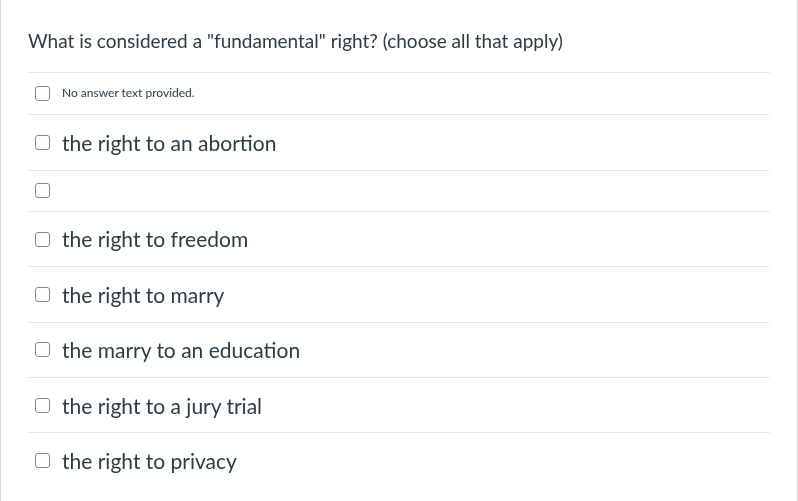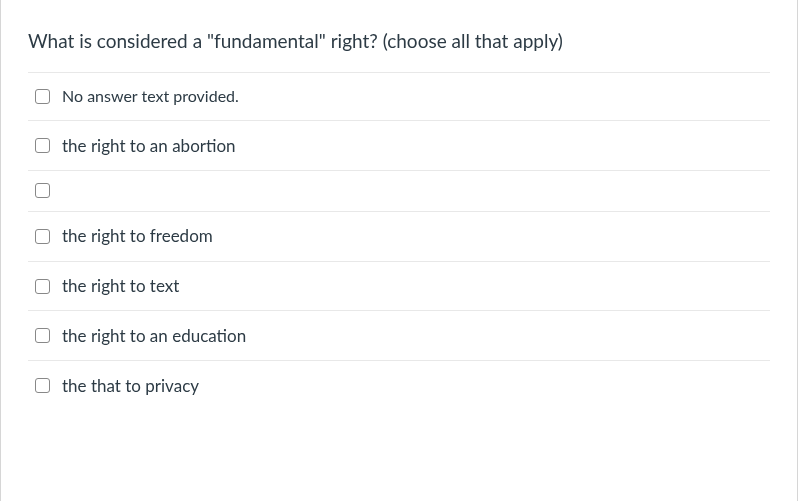--- a/index.html
+++ b/index.html
@@ -30,41 +30,41 @@
     .answers {
       padding: 0 27px;
     }
     .answer-row {
       display: flex;
       align-items: center;
       padding: 12.5px 0;
       border-top: 1px solid #e8e8e8;
     }
     .answer-row:first-child .answer-label {
-      font-size: 16px;
+      font-size: 12px;
     }
     .checkbox {
       appearance: none;
       -webkit-appearance: none;
       width: 15px;
       height: 15px;
       border: 1.5px solid #888;
       border-radius: 3px;
       margin-left: 7px;
       margin-right: 12px;
       flex-shrink: 0;
       cursor: pointer;
       background: #fff;
     }
     .checkbox:checked {
       background: #0374b5;
       border-color: #0374b5;
     }
     .answer-label {
-      font-size: 17px;
+      font-size: 21px;
       color: #2d3b45;
       line-height: 1.4;
       cursor: pointer;
     }
   </style>
 </head>
 <body>
 
 <div class="question-container">
   <div class="question-text">What is considered a "fundamental" right? (choose all that apply)</div>
@@ -79,24 +79,28 @@
     </div>
     <div class="answer-row">
       <input type="checkbox" class="checkbox" style="">
     </div>
     <div class="answer-row">
       <input type="checkbox" class="checkbox" style="">
       <label class="answer-label">the right to freedom</label>
     </div>
     <div class="answer-row">
       <input type="checkbox" class="checkbox" style="">
-      <label class="answer-label">the right to text</label>
+      <label class="answer-label">the right to marry</label>
     </div>
     <div class="answer-row">
       <input type="checkbox" class="checkbox" style="">
-      <label class="answer-label">the right to an education</label>
+      <label class="answer-label">the marry to an education</label>
     </div>
     <div class="answer-row">
       <input type="checkbox" class="checkbox" style="">
-      <label class="answer-label">the that to privacy</label>
+      <label class="answer-label">the right to a jury trial</label>
+    </div>
+    <div class="answer-row">
+      <input type="checkbox" class="checkbox" style="">
+      <label class="answer-label">the right to privacy</label>
     </div>
   </div>
 </div>
 
 </body></html>

